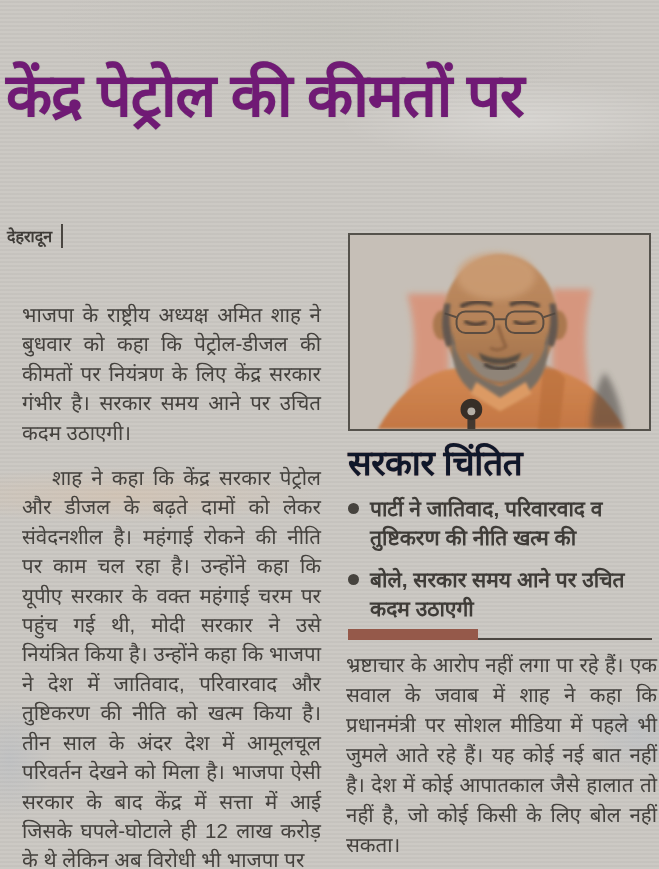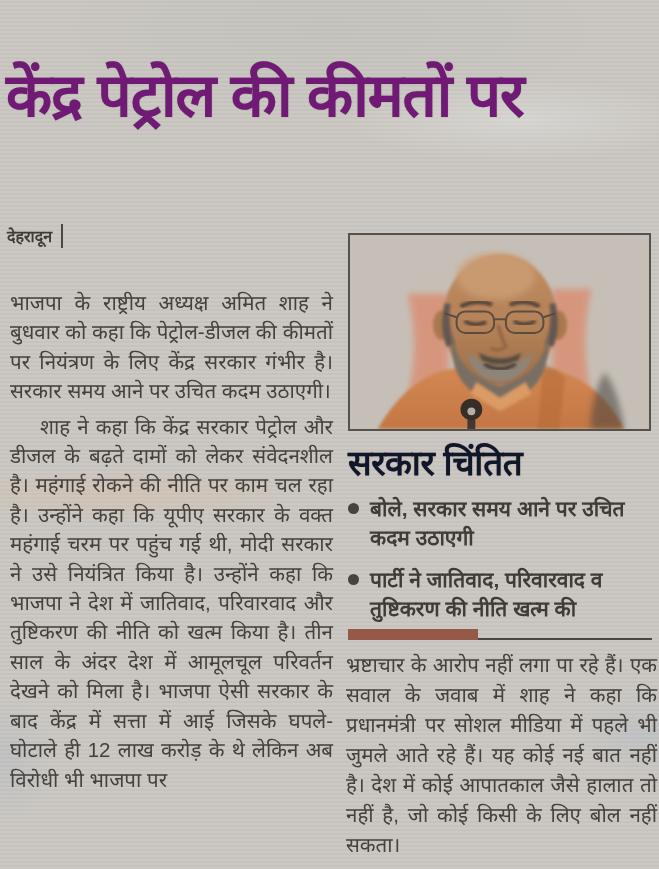--- a/index.html
+++ b/index.html
@@ -34,21 +34,21 @@
     font-weight:700;font-size:16px;color:#3f3c38;
     display:flex;align-items:center;gap:9px;
   }
   .byline .vbar{display:inline-block;width:2px;height:24px;background:#4a4641;}
   .col-left{
     position:absolute;left:6px;top:284px;width:331px;
     font-size:20.5px;line-height:29.4px;
     text-align:justify;color:#44413d;
     font-weight:500;
   }
-  .col-left p{margin:4px;}
+  .col-left p{margin:16px;}
   .col-left p + p{margin-top:6px;text-indent:30px;}
   .photo-frame{
     position:absolute;left:348px;top:233px;width:303px;height:198px;
     border:2px solid #55524c;background:#c6c0b8;box-sizing:border-box;
   }
   .photo-frame svg{display:block;width:100%;height:100%;}
   .infobox-title{
     position:absolute;left:348px;top:438px;
     font-size:35px;font-weight:700;color:#0f172a;
     letter-spacing:-.5px;
@@ -172,25 +172,25 @@
 
     <rect x="0" y="0" width="303" height="198" fill="#b7ab9c" opacity=".08"></rect>
   </svg>
 </div>
 
 <div class="infobox-title">सरकार चिंतित</div>
 
 <div class="bullet-list">
   <div class="bullet-item">
     <span class="bullet-dot"></span>
-    <span>बोले, सरकार समय आने पर उचित कदम उठाएगी</span>
+    <span>पार्टी ने जातिवाद, परिवारवाद व तुष्टिकरण की नीति खत्म की</span>
   </div>
   <div class="bullet-item">
     <span class="bullet-dot"></span>
-    <span>पार्टी ने जातिवाद, परिवारवाद व तुष्टिकरण की नीति खत्म की</span>
+    <span>बोले, सरकार समय आने पर उचित कदम उठाएगी</span>
   </div>
 </div>
 
 <div class="accent-bar"></div>
 <div class="accent-rule"></div>
 
 <div class="col-right">
   <p>भ्रष्टाचार के आरोप नहीं लगा पा रहे हैं। एक सवाल के जवाब में शाह ने कहा कि प्रधानमंत्री पर सोशल मीडिया में पहले भी जुमले आते रहे हैं। यह कोई नई बात नहीं है। देश में कोई आपातकाल जैसे हालात तो नहीं है, जो कोई किसी के लिए बोल नहीं सकता।</p>
 </div>
 

